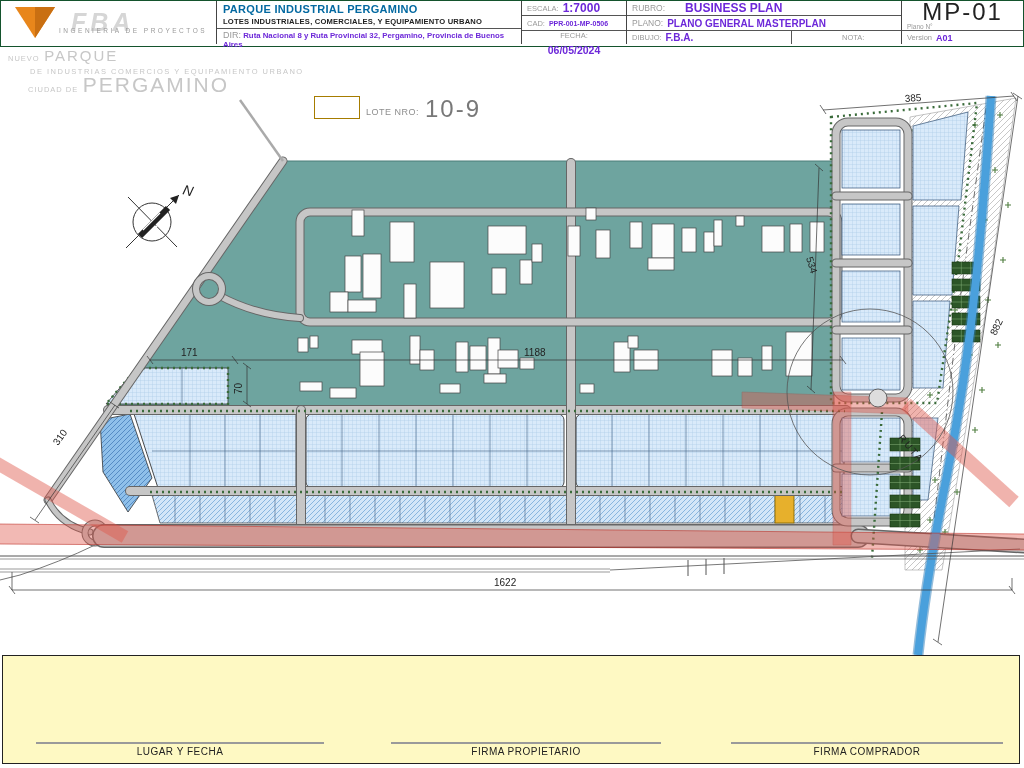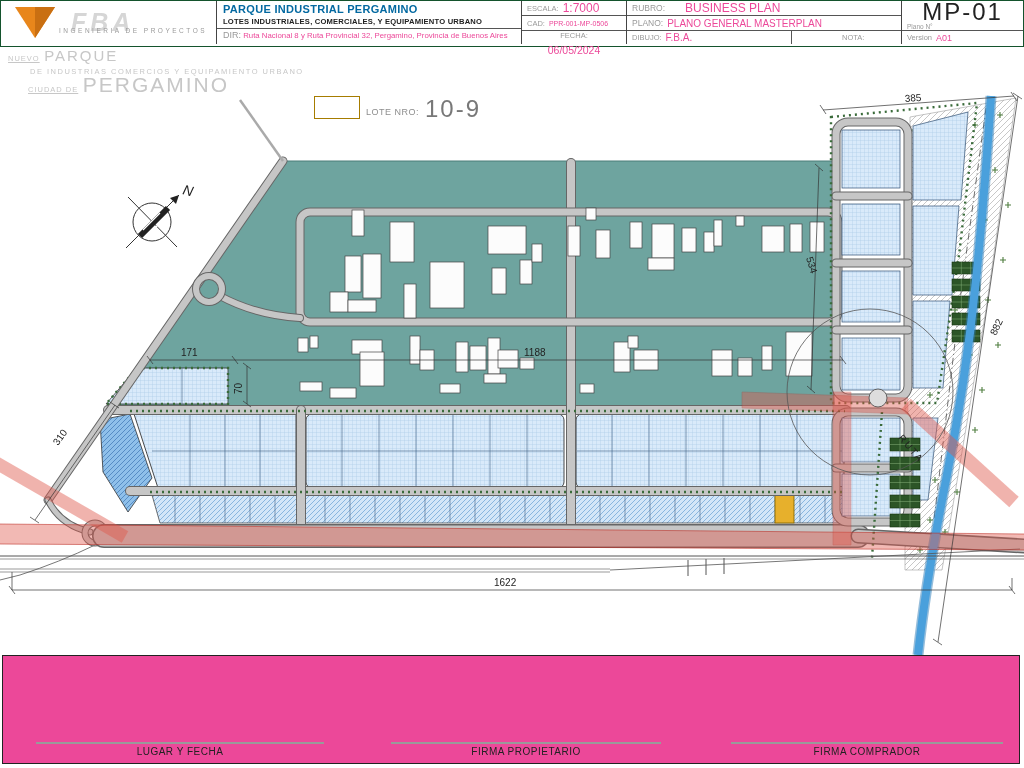--- a/index.html
+++ b/index.html
@@ -10,46 +10,46 @@
   .tb-col{position:absolute;top:0;height:43px;border-left:1.5px solid #444;box-sizing:border-box;}
   #tb-logo{left:0;width:215px;border-left:none;display:flex;align-items:center;}
   #tb-logo .brand{font-size:25px;font-weight:bold;font-style:italic;color:#d6d6d6;letter-spacing:4px;margin-left:14px;}
   #tb-logo .tagline{position:absolute;left:58px;top:26px;font-size:6.5px;color:#9a9a9a;letter-spacing:2.5px;}
   #tb-title{left:215px;width:305px;}
   #tb-title .r1{height:28px;border-bottom:1px solid #555;padding:1px 6px;box-sizing:border-box;}
   #tb-title .t-main{font-size:11px;font-weight:bold;color:#0369a1;letter-spacing:.3px;line-height:15px;}
   #tb-title .t-sub{font-size:7.6px;font-weight:bold;color:#222;letter-spacing:.2px;}
   #tb-title .r2{height:15px;padding:1px 6px;font-size:8px;box-sizing:border-box;}
   .lbl{color:#999;font-size:7.5px;}
-  .val{color:#ec4899;font-weight:normal;}
+  .val{color:#6d28d9;font-weight:bold;}
   #tb-escala{left:520px;width:105px;}
   #tb-escala .row,#tb-rubro .row{box-sizing:border-box;padding:0 5px;display:flex;align-items:center;gap:4px;}
   #tb-escala .row{border-bottom:1px solid #555;height:15px;}
   #tb-escala .row:last-child{border-bottom:none;height:13px;flex-direction:column;}
   #tb-rubro{left:625px;width:275px;}
   #tb-rubro .row{border-bottom:1px solid #555;height:15px;}
   #tb-rubro .row:last-child{border-bottom:none;height:13px;padding:0;}
   #tb-sheet{left:900px;width:122px;}
   #tb-sheet .num{font-size:24px;color:#222;letter-spacing:2px;text-align:center;line-height:22px;}
   #tb-sheet .plano-n{font-size:6.5px;color:#999;padding-left:5px;}
   #tb-sheet .ver{border-top:1px solid #555;height:13px;display:flex;align-items:center;gap:4px;padding-left:5px;}
   
   #watermark{position:absolute;left:8px;top:49px;color:#c7c7c7;line-height:13px;}
-  #watermark .s{font-size:7.5px;letter-spacing:1px;text-decoration:underline;}
+  #watermark .s{font-size:7.5px;letter-spacing:1px;}
   #watermark .b1{font-size:15px;letter-spacing:2px;}
   #watermark .l2{font-size:7.5px;letter-spacing:1.5px;margin-left:22px;}
   #watermark .l3{margin-left:20px;}
   #watermark .b2{font-size:21px;letter-spacing:2px;}
   
   #legend{position:absolute;left:314px;top:96px;display:flex;align-items:flex-end;}
   #legend .swatch{width:46px;height:23px;border:1.6px solid #A67C00;box-sizing:border-box;}
   #legend .lot-label{font-size:9px;color:#8e8e8e;letter-spacing:.5px;margin:0 6px 2px 6px;}
   #legend .lot-value{font-size:24px;color:#787878;letter-spacing:2px;line-height:20px;}
   
-  #sigblock{position:absolute;left:2px;top:655px;width:1018px;height:109px;border:1.5px solid #222;box-sizing:border-box;background:#ec4899;}
+  #sigblock{position:absolute;left:2px;top:655px;width:1018px;height:109px;border:1.5px solid #222;box-sizing:border-box;background:#fef9c3;}
   .sigline{position:absolute;top:86px;height:0;border-top:2px solid #9a9a9a;}
   .siglabel{position:absolute;top:90px;font-size:10px;color:#222;letter-spacing:.5px;text-align:center;}
   
   #plan-svg{position:absolute;left:0;top:0;}
   .bld{fill:#fcfcfc;stroke:#444;stroke-width:.7;}
   .gcross{stroke:#4E7D3F;stroke-width:1.1;fill:none;}
   .tree{fill:#2C5527;stroke:#16330f;stroke-width:.6;}
   .treeline{stroke:#87b07b;stroke-width:.5;fill:none;}
   .lotline{stroke:#3d5f85;stroke-width:.6;fill:none;}
   .roadc{stroke:#666;fill:none;stroke-linecap:round;}

